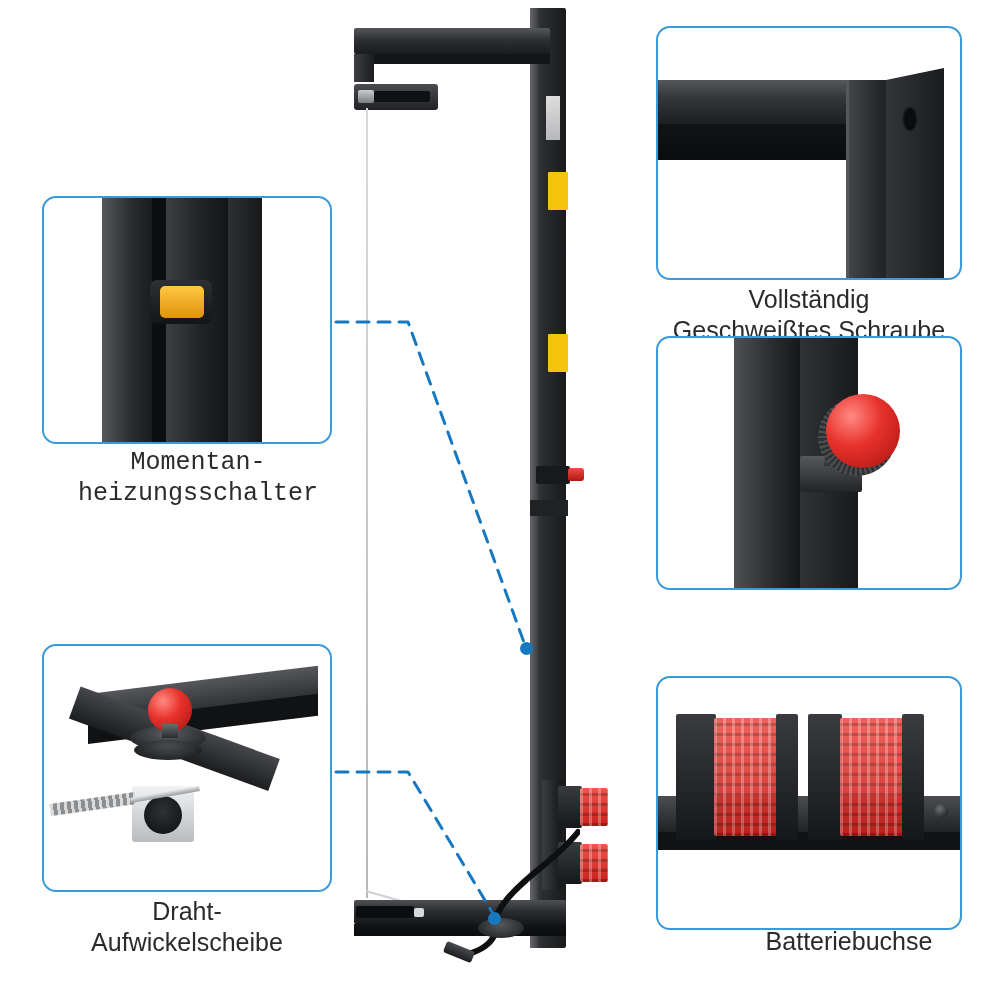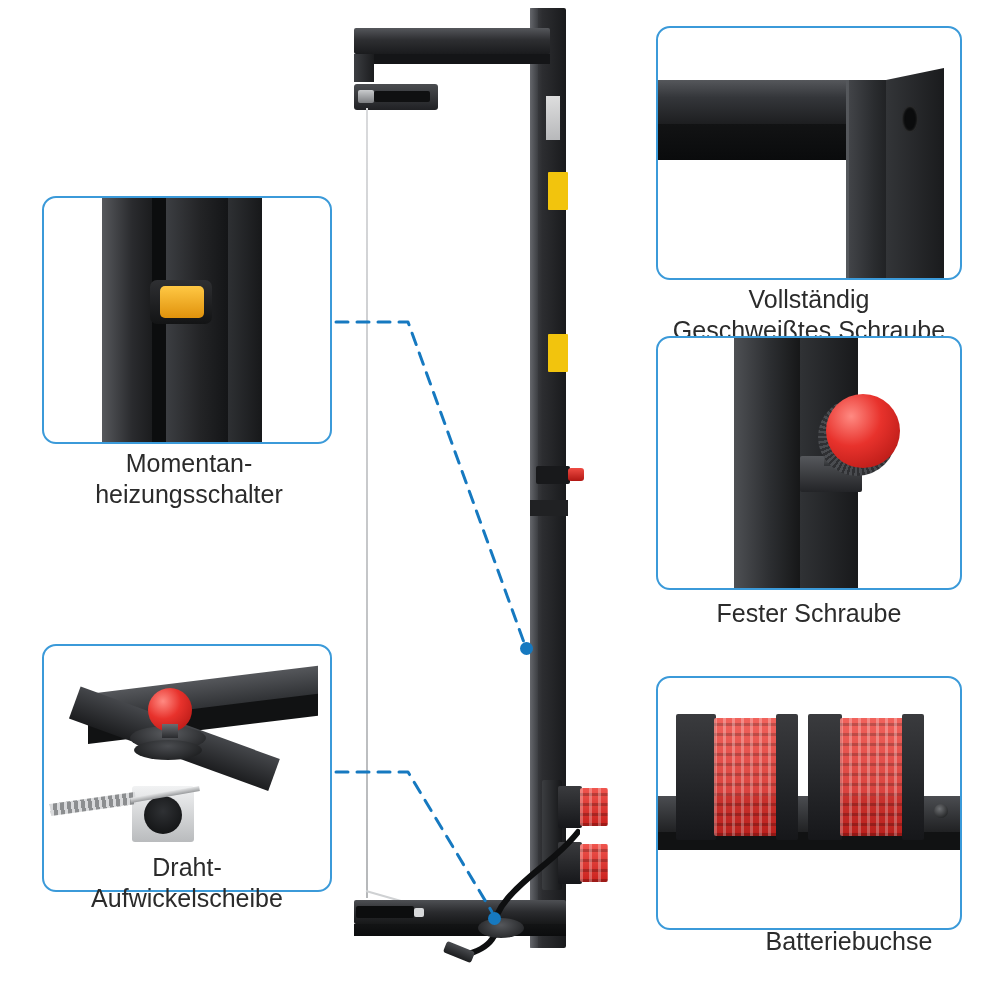--- a/index.html
+++ b/index.html
@@ -172,21 +172,21 @@
                 background:linear-gradient(90deg,#3c3e42,#232426 55%,#141517);"></div>
     <div style="position:absolute;left:184px;top:-10px;width:34px;height:268px;
                 background:linear-gradient(90deg,#2e3033,#17181a);"></div>
     <div style="position:absolute;left:116px;top:272px;width:0;height:0;"></div>
 
     <div style="position:absolute;left:106px;top:82px;width:62px;height:44px;
                 background:linear-gradient(180deg,#2e2f32,#131415);border-radius:7px;"></div>
     <div style="position:absolute;left:116px;top:88px;width:44px;height:32px;
                 background:linear-gradient(180deg,#ffc844,#e0920c);border-radius:5px;"></div>
   </div>
-  <div class="caption" style="left:44px;top:448px;width:290px;">Momentan-
+  <div class="caption" style="left:53px;top:448px;width:290px;font-family:Liberation Mono, monospace;">Momentan-
 heizungsschalter</div>
 
   <div class="callout" style="left:656px;top:26px;width:306px;height:254px;">
 
     <div style="position:absolute;left:-10px;top:52px;width:238px;height:44px;
                 background:linear-gradient(180deg,#55575b 0%,#34363a 40%,#1d1e20 100%);"></div>
     <div style="position:absolute;left:-10px;top:96px;width:238px;height:36px;
                 background:linear-gradient(180deg,#121314,#0a0b0c);"></div>
     <div style="position:absolute;left:188px;top:52px;width:56px;height:212px;
                 background:linear-gradient(90deg,#45474b,#2a2c2f 50%,#151617);"></div>
@@ -205,21 +205,20 @@
                 background:linear-gradient(90deg,#4e5054,#2c2e31 55%,#161718);"></div>
     <div style="position:absolute;left:142px;top:-10px;width:58px;height:274px;
                 background:linear-gradient(90deg,#303235,#18191b);"></div>
     <div style="position:absolute;left:142px;top:118px;width:62px;height:36px;
                 background:linear-gradient(180deg,#56585c,#232427);border-radius:2px;"></div>
     <div style="position:absolute;left:166px;top:112px;width:30px;height:16px;
                 background:linear-gradient(180deg,#6e7073,#303235);"></div>
     <div class="knob-ring" style="left:160px;top:60px;width:78px;height:78px;"></div>
     <div class="knob-red" style="left:168px;top:56px;width:74px;height:74px;"></div>
   </div>
-  <div class="caption" style="left:656px;top:598px;width:306px;">Fester Schraube</div>
 
   <div class="callout" style="left:42px;top:644px;width:290px;height:248px;">
     <div style="position:absolute;left:44px;top:48px;width:230px;height:30px;
                 background:linear-gradient(180deg,#55575b,#2d2f32);
                 transform:skewY(-7deg);transform-origin:left center;"></div>
     <div style="position:absolute;left:44px;top:76px;width:230px;height:22px;
                 background:#111213;transform:skewY(-7deg);transform-origin:left center;"></div>
     <div style="position:absolute;left:18px;top:112px;width:212px;height:34px;
                 background:linear-gradient(180deg,#45474b,#1c1d1f);
                 transform:rotate(20deg);transform-origin:right center;"></div>
@@ -233,21 +232,21 @@
     <div style="position:absolute;left:88px;top:140px;width:62px;height:56px;
                 background:linear-gradient(180deg,#f1f2f3,#b9bbbd);border-radius:3px;"></div>
     <div style="position:absolute;left:100px;top:150px;width:38px;height:38px;
                 background:radial-gradient(circle at 50% 40%,#2f3134,#0c0d0e);border-radius:50%;"></div>
     <div style="position:absolute;left:6px;top:152px;width:86px;height:12px;
                 background:repeating-linear-gradient(90deg,#d9dadc 0 3px,#8c8e90 3px 7px);
                 transform:rotate(-8deg);"></div>
     <div style="position:absolute;left:86px;top:146px;width:70px;height:5px;
                 background:linear-gradient(180deg,#e4e5e6,#9a9c9e);transform:rotate(-10deg);"></div>
   </div>
-  <div class="caption" style="left:42px;top:852px;width:290px;">Draht-
+  <div class="caption" style="left:42px;top:896px;width:290px;">Draht-
 Aufwickelscheibe</div>
 
   <div class="callout" style="left:656px;top:676px;width:306px;height:254px;">
     <div style="position:absolute;left:-6px;top:118px;width:318px;height:36px;
                 background:linear-gradient(180deg,#4b4d51,#202123);"></div>
     <div style="position:absolute;left:-6px;top:154px;width:318px;height:18px;background:#111213;"></div>
 
     <div class="batt-black" style="left:18px;top:36px;width:40px;height:126px;"></div>
     <div class="batt-red" style="left:56px;top:40px;width:66px;height:118px;opacity:.92;"></div>
     <div class="batt-black" style="left:118px;top:36px;width:22px;height:126px;"></div>

